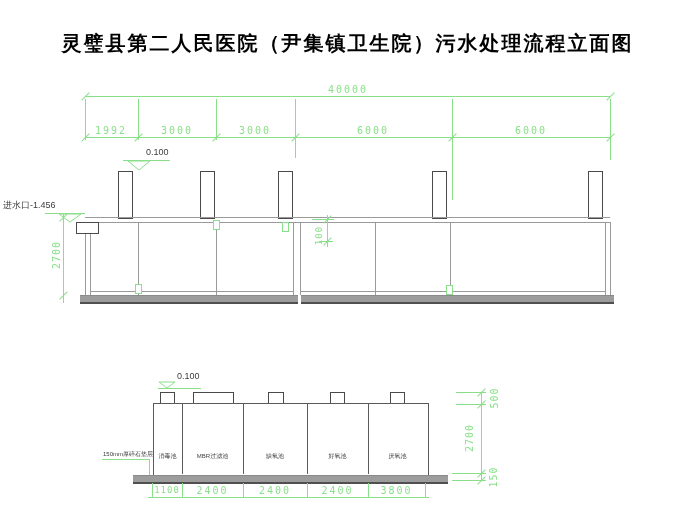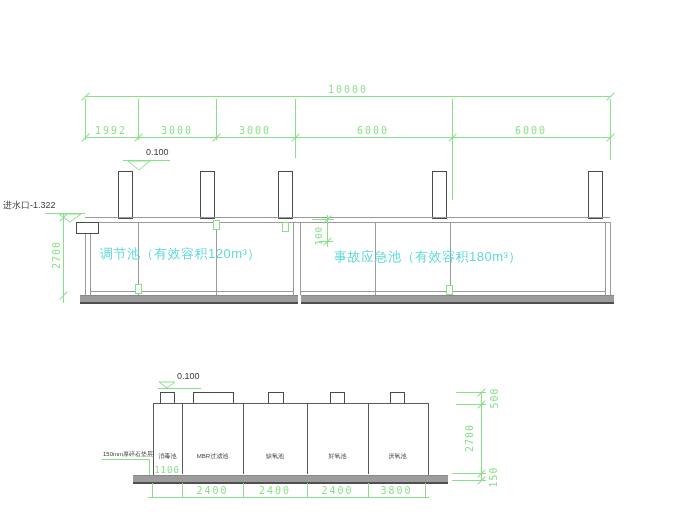--- a/index.html
+++ b/index.html
@@ -22,23 +22,24 @@
   .gsq{position:absolute;width:5px;height:8px;border:1px solid #8ae08a;background:#fff;}
   .title{position:absolute;top:30px;left:50%;transform:translateX(-50%);font-family:"Liberation Serif","DejaVu Serif",serif;font-size:20px;font-weight:600;color:#000;letter-spacing:2px;white-space:nowrap;}
   .tanklabel{position:absolute;font-size:6px;color:#444;text-align:center;letter-spacing:0;}
   svg{position:absolute;overflow:visible;}
 </style>
 </head>
 <body>
 
 <div id="canvas">
 
+  <div class="title">灵璧县第二人民医院（尹集镇卫生院）污水处理流程立面图</div>
 
   <div class="h g" style="left:85px;top:96px;width:525px;"></div>
-  <div class="dim" style="left:320px;top:84px;width:56px;">10000</div>
+  <div class="dim" style="left:320px;top:84px;width:56px;">40000</div>
   <div class="tick" style="left:80px;top:96px;"></div>
   <div class="tick" style="left:605px;top:96px;"></div>
 
   <div class="v g" style="left:85px;top:99px;height:41px;"></div>
   <div class="v g" style="left:138px;top:99px;height:41px;"></div>
   <div class="v g" style="left:216px;top:99px;height:41px;"></div>
   <div class="v g" style="left:295px;top:99px;height:59px;"></div>
   <div class="v g" style="left:452px;top:99px;height:101px;"></div>
   <div class="v g" style="left:610px;top:99px;height:61px;"></div>
 
@@ -85,40 +86,38 @@
   <div class="h gr" style="left:300px;top:291px;width:305px;"></div>
   <div class="slab" style="left:80px;top:295px;width:218px;"></div>
   <div class="slab" style="left:301px;top:295px;width:313px;"></div>
 
   <div class="gsq" style="left:135px;top:284px;"></div>
   <div class="gsq" style="left:213px;top:220px;"></div>
   <div class="gsq" style="left:282px;top:222px;"></div>
   <div class="gsq" style="left:446px;top:285px;"></div>
 
   <div style="position:absolute;left:76px;top:222px;width:21px;height:10px;border:1px solid #4a4a4a;background:#fff;"></div>
-  <div class="darktext" style="left:3px;top:199px;font-size:9px;">进水口-1.322</div>
+  <div class="darktext" style="left:3px;top:199px;font-size:9px;">进水口-1.456</div>
   <div class="h g" style="left:45px;top:213px;width:40px;"></div>
   <svg style="left:58px;top:213px;" width="24" height="10">
     <polygon points="1,1 23,1 12,9" fill="none" stroke="#8ae08a" stroke-width="1"></polygon>
   </svg>
 
   <div class="v g" style="left:63px;top:213px;height:90px;"></div>
   <div class="tick" style="left:58px;top:217px;"></div>
   <div class="tick" style="left:58px;top:295px;"></div>
   <div class="vtext" style="left:39px;top:249px;width:34px;height:12px;">2700</div>
 
   <div class="v g" style="left:327px;top:215px;height:32px;"></div>
   <div class="h g" style="left:312px;top:219px;width:22px;"></div>
   <div class="h g" style="left:319px;top:241px;width:14px;"></div>
   <div class="tick" style="left:322px;top:219px;"></div>
   <div class="tick" style="left:322px;top:241px;"></div>
   <div class="vtext" style="left:304px;top:230px;width:28px;height:11px;font-size:9px;">100</div>
 
-  <div class="cyan" style="left:100px;top:245px;">调节池（有效容积120m³）</div>
-  <div class="cyan" style="left:334px;top:248px;">事故应急池（有效容积180m³）</div>
 
   <div class="darktext" style="left:177px;top:371px;font-size:9px;">0.100</div>
   <div class="h g" style="left:158px;top:388px;width:43px;"></div>
   <svg style="left:158px;top:381px;" width="18" height="8">
     <polygon points="1,1 17,1 9,7" fill="none" stroke="#8ae08a" stroke-width="1"></polygon>
   </svg>
 
   <div class="cover" style="left:160px;width:13px;"></div>
   <div class="cover" style="left:193px;width:39px;"></div>
   <div class="cover" style="left:268px;width:14px;"></div>
@@ -143,21 +142,21 @@
   <div class="h g" style="left:102px;top:459px;width:48px;"></div>
   <div class="v g" style="left:149px;top:459px;height:16px;"></div>
 
   <div class="h g" style="left:148px;top:497px;width:281px;"></div>
   <div class="v g" style="left:152px;top:483px;height:15px;"></div>
   <div class="v g" style="left:182px;top:483px;height:15px;"></div>
   <div class="v g" style="left:243px;top:483px;height:15px;"></div>
   <div class="v g" style="left:307px;top:483px;height:15px;"></div>
   <div class="v g" style="left:368px;top:483px;height:15px;"></div>
   <div class="v g" style="left:425px;top:483px;height:15px;"></div>
-  <div class="dim small" style="left:152px;top:465px;width:30px;">1100</div>
+  <div class="dim small" style="left:152px;top:485px;width:30px;">1100</div>
   <div class="dim" style="left:182px;top:485px;width:61px;">2400</div>
   <div class="dim" style="left:243px;top:485px;width:64px;">2400</div>
   <div class="dim" style="left:307px;top:485px;width:61px;">2400</div>
   <div class="dim" style="left:368px;top:485px;width:57px;">3800</div>
 
   <div class="h g" style="left:456px;top:392px;width:30px;"></div>
   <div class="h g" style="left:456px;top:404px;width:30px;"></div>
   <div class="h g" style="left:452px;top:473px;width:34px;"></div>
   <div class="h g" style="left:452px;top:480px;width:34px;"></div>
   <div class="v g" style="left:481px;top:392px;height:88px;"></div>

